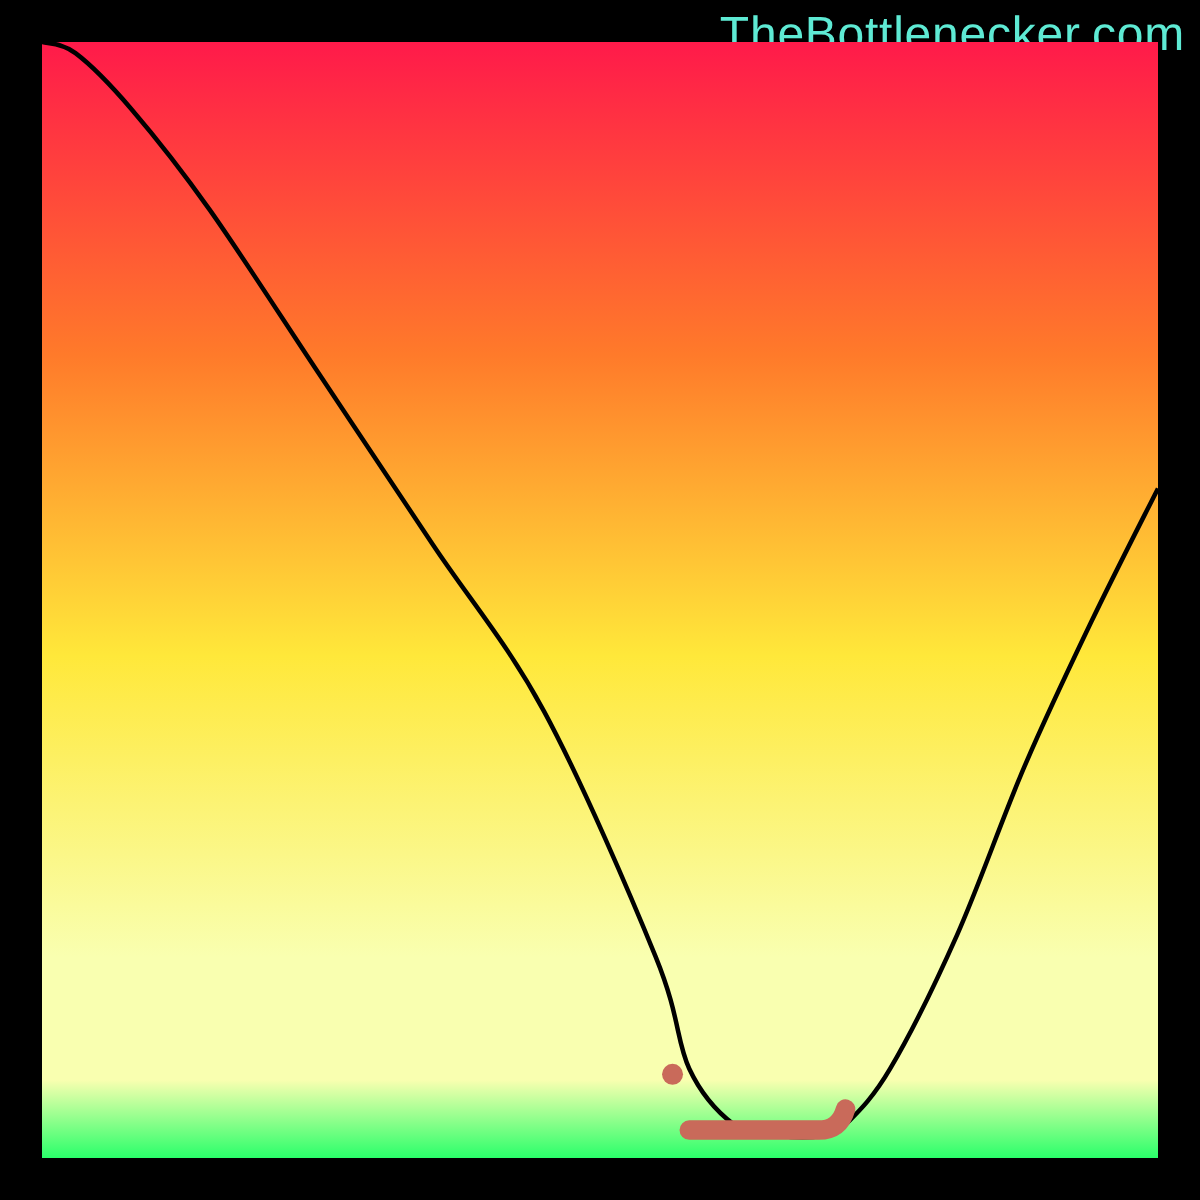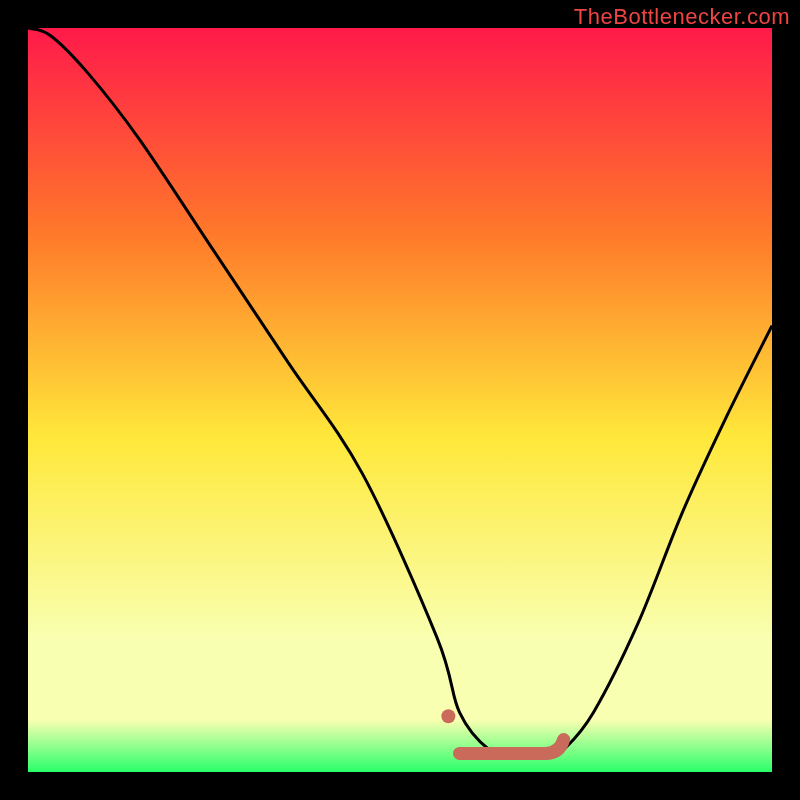--- a/index.html
+++ b/index.html
@@ -1,17 +1,17 @@
 <!DOCTYPE html>
 <html><head>
 <meta charset="utf-8">
 <style>
   * { margin: 0; padding: 0; box-sizing: border-box; }
   body { width: 800px; height: 800px; background: #000; font-family: Arial, sans-serif; overflow: hidden; position: relative; }
-  .attribution { position: absolute; top: 4px; right: 10px; color: #ef4444; font-size: 22px; font-weight: 500; letter-spacing: 0.5px; }
+  .attribution { position: absolute; top: 4px; right: 10px; color: #5eead4; font-size: 32px; font-weight: 500; letter-spacing: 0.5px; }
   .plot-area { position: absolute; left: 28px; top: 28px; width: 744px; height: 744px; }
   .gradient-bg { width: 100%; height: 100%; position: absolute; }
   svg.curves { position: absolute; left:0; top:0; width:100%; height:100%; }
 </style>
 </head>
 <body>
 
 <div class="attribution">TheBottlenecker.com</div>
 
 <div class="plot-area">

